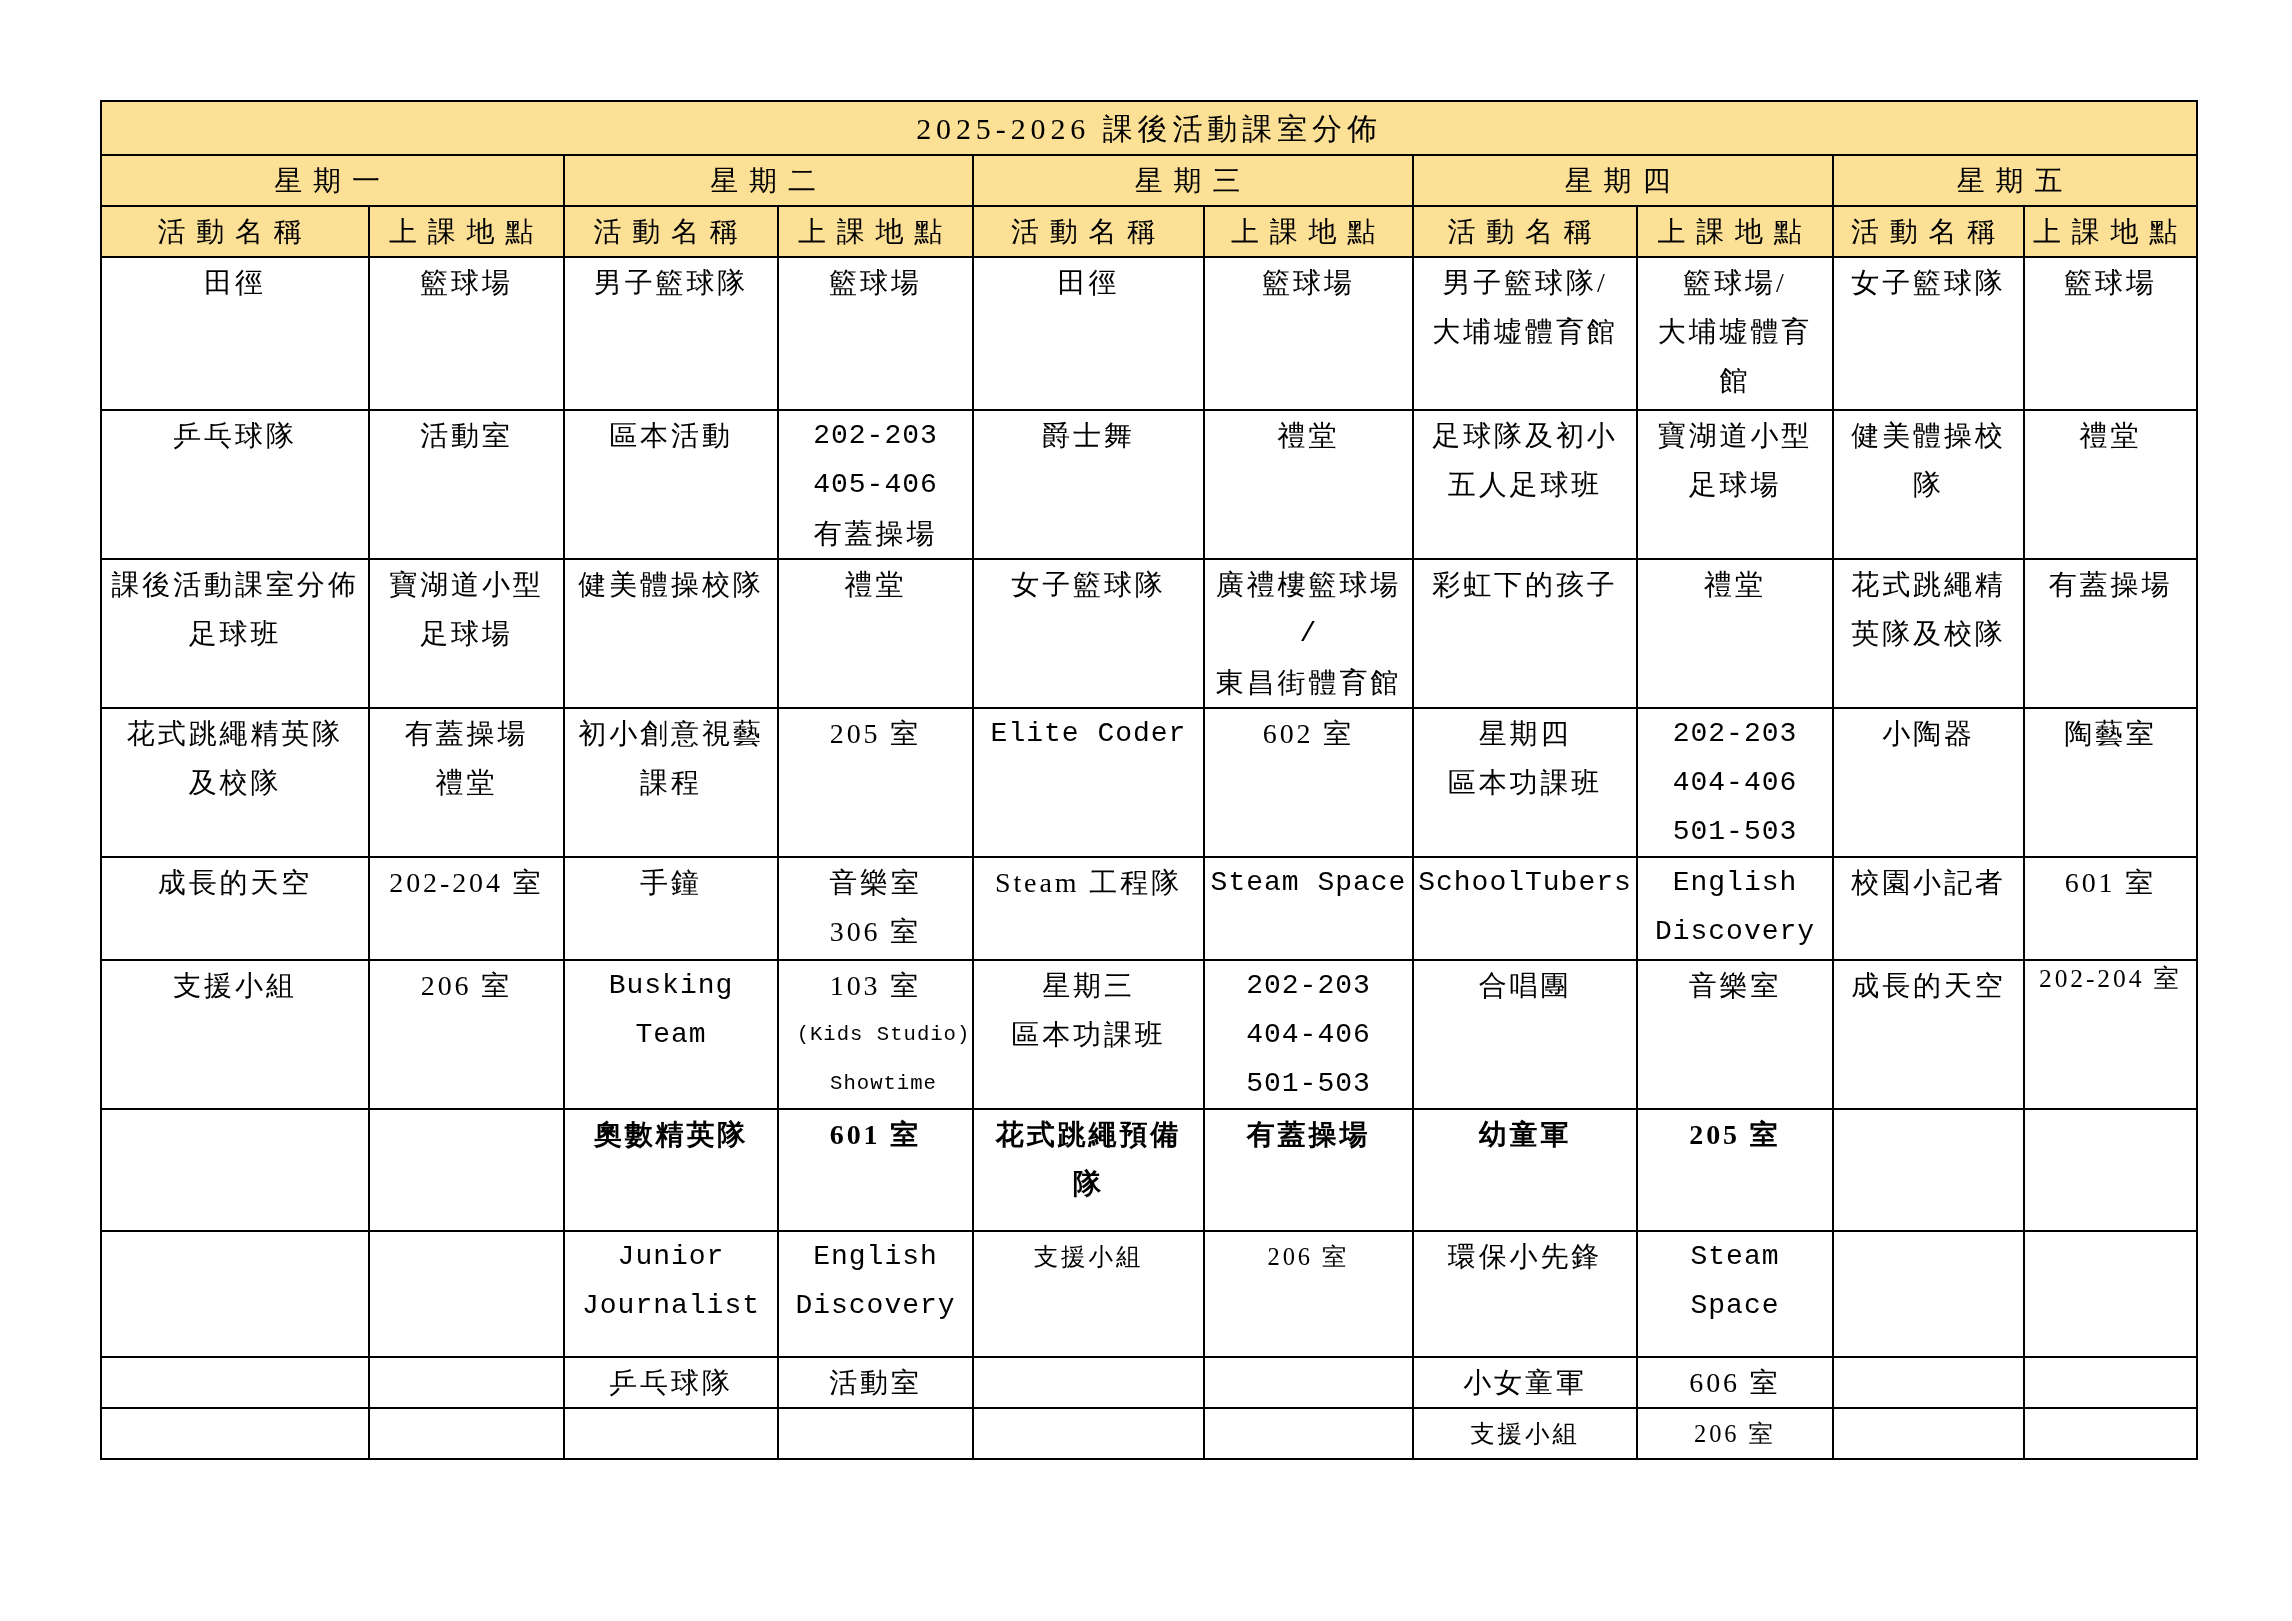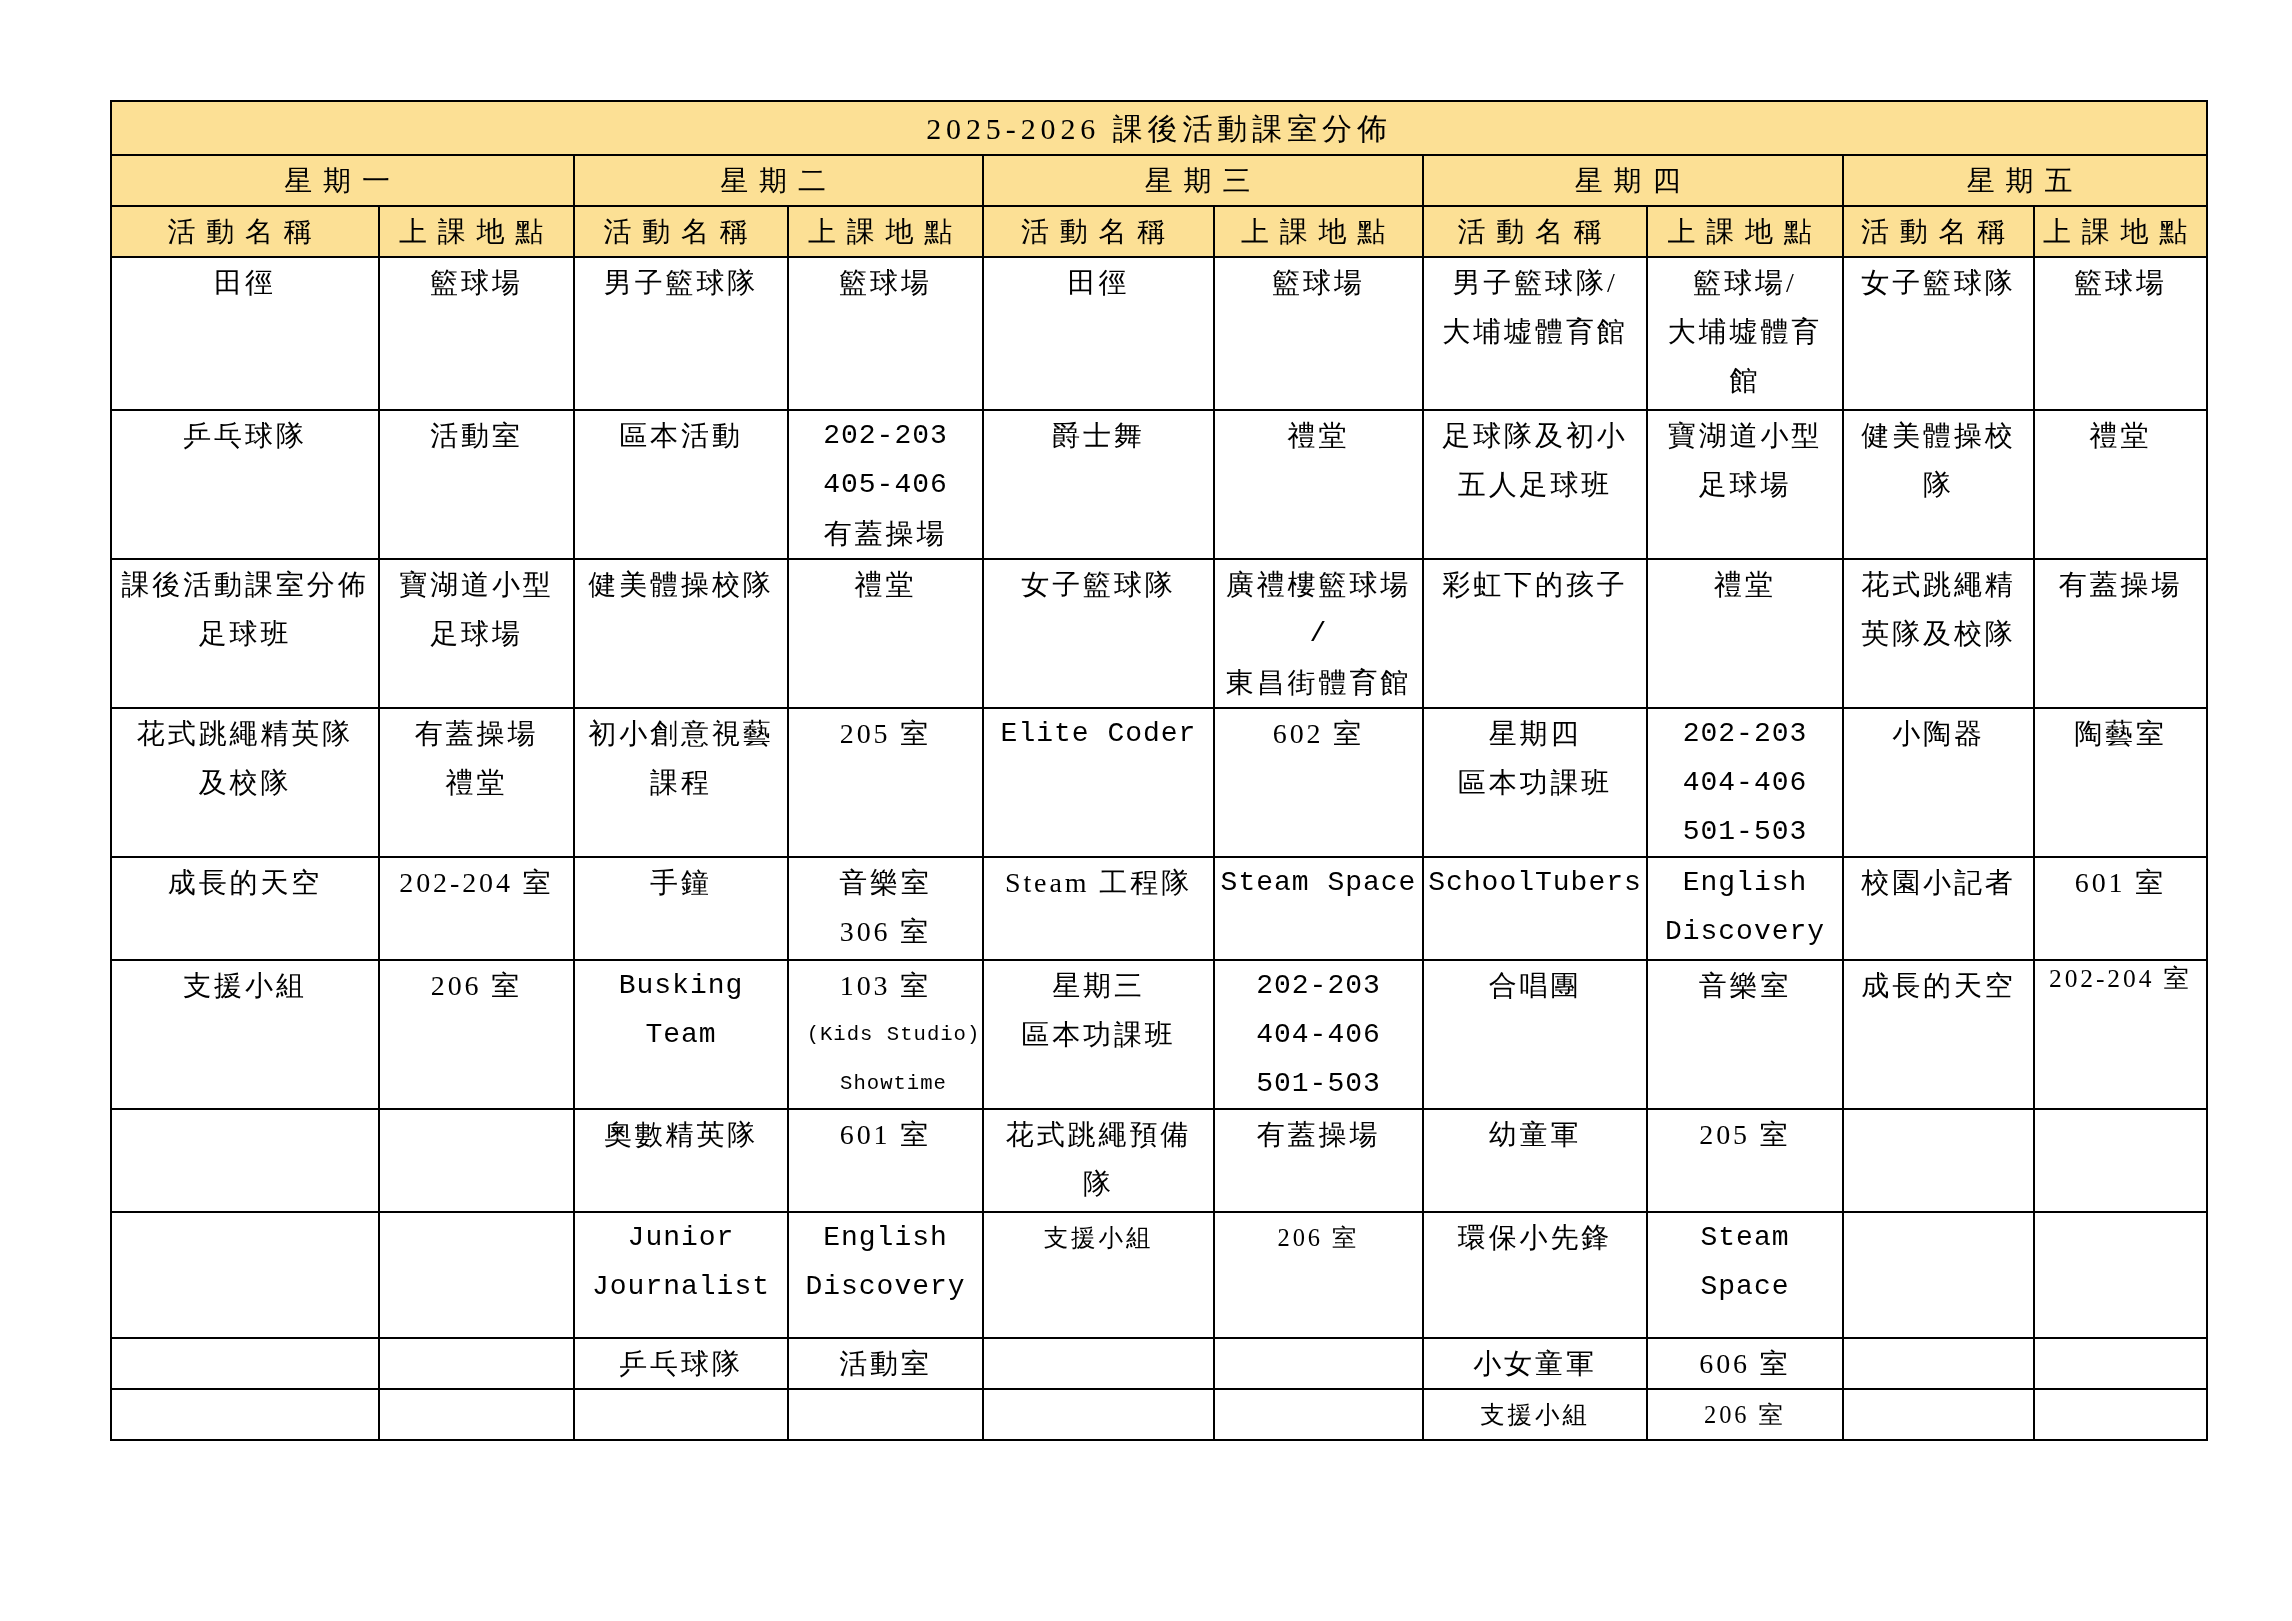--- a/index.html
+++ b/index.html
@@ -1,20 +1,20 @@
 <!DOCTYPE html>
 <html style="--hdr-bg: #FCE095; --border: #000000; --page-bg: #FFFFFF;"><head>
 <meta charset="utf-8">
 <style>
   :root { --hdr-bg:#FCE095; --border:#000000; --page-bg:#FFFFFF; }
   * { box-sizing:border-box; margin:0; padding:0; }
   html,body { width:2293px; height:1621px; background:var(--page-bg);
               font-family:"Liberation Serif","DejaVu Serif",serif; color:#000; }
   .page { position:absolute; inset:0; background:var(--page-bg); }
-  table.sched { position:absolute; left:110px; top:100px; width:2097px;
+  table.sched { position:absolute; left:100px; top:100px; width:2097px;
                 border-collapse:collapse; table-layout:fixed;
                 border:2.9px solid var(--border); background:#fff; }
   td { border:2px solid var(--border); border-top-width:2.9px; border-bottom-width:2.9px;
        text-align:center; padding:0; font-size:28px; line-height:49px;
        letter-spacing:2.9px; overflow:visible; }
   td.day-sep { border-left-width:2.9px;margin-top:8px; }
   tr.hdr td { background:var(--hdr-bg); vertical-align:middle; }
   td.title-cell { height:54px; font-size:30px; letter-spacing:4.9px; }
   td.day-cell   { height:50px; font-size:28px; letter-spacing:10.8px; }
   td.sub-cell   { height:46px; font-size:28px; letter-spacing:10.8px; }
@@ -278,21 +278,21 @@
           <td class="data-cell">
             <div class="cell-line">音樂室</div>
           </td>
           <td class="data-cell day-sep">
             <div class="cell-line">成長的天空</div>
           </td>
           <td class="data-cell top">
             <div class="cell-line">202-204 室</div>
           </td>
         </tr>
-        <tr style="height: 103px;">
+        <tr style="height: 122px; font-weight: bold;">
           <td class="data-cell"></td>
           <td class="data-cell"></td>
           <td class="data-cell day-sep">
             <div class="cell-line">奧數精英隊</div>
           </td>
           <td class="data-cell">
             <div class="cell-line">601 室</div>
           </td>
           <td class="data-cell day-sep">
             <div class="cell-line">花式跳繩預備</div>

